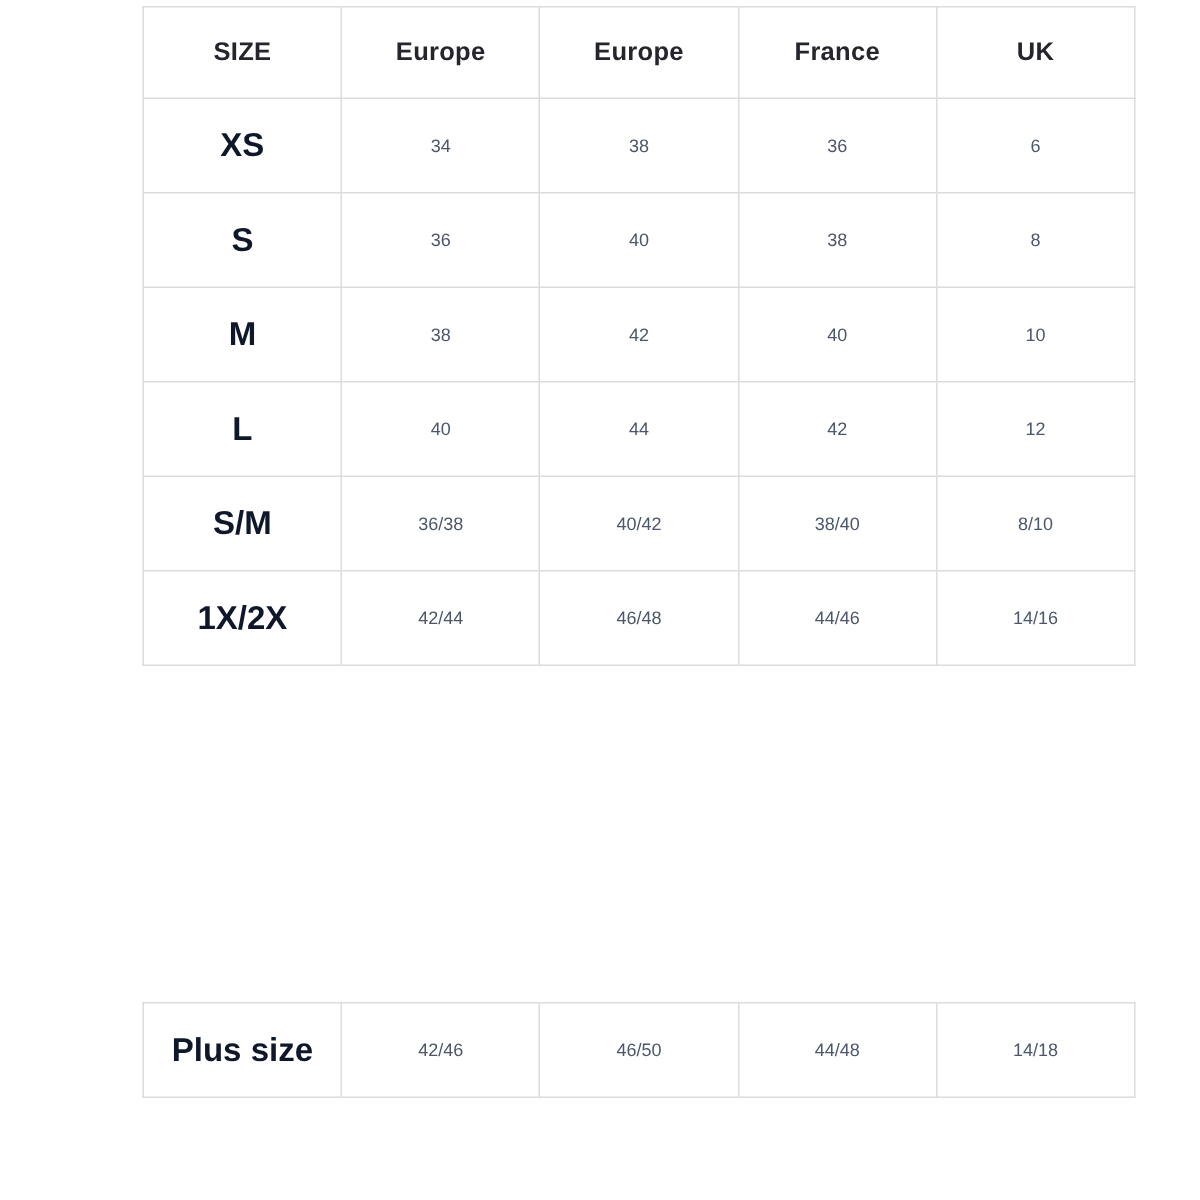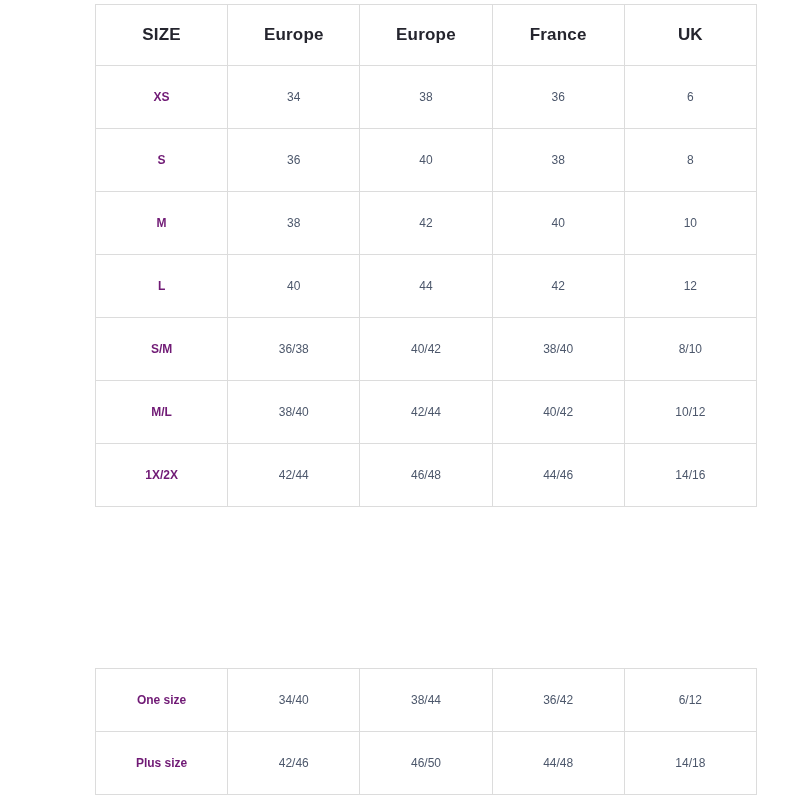--- a/index.html
+++ b/index.html
@@ -40,23 +40,23 @@
     color: #25252e;
     letter-spacing: 0.2px;
   }
   .size-table td {
     height: 62px;
     font-size: 12px;
     font-weight: normal;
     color: #4c576b;
   }
   .size-table td.row-label {
-    font-size: 12px;
+    font-size: 22px;
     font-weight: bold;
-    color: #701a75;
+    color: #0f172a;
   }
 </style>
 </head>
 <body>
 
 <div class="page">
 
   <table class="size-table main">
     <thead>
       <tr>
@@ -97,45 +97,31 @@
         <td>12</td>
       </tr>
       <tr>
         <td class="row-label">S/M</td>
         <td>36/38</td>
         <td>40/42</td>
         <td>38/40</td>
         <td>8/10</td>
       </tr>
       <tr>
-        <td class="row-label">M/L</td>
-        <td>38/40</td>
-        <td>42/44</td>
-        <td>40/42</td>
-        <td>10/12</td>
-      </tr>
-      <tr>
         <td class="row-label">1X/2X</td>
         <td>42/44</td>
         <td>46/48</td>
         <td>44/46</td>
         <td>14/16</td>
       </tr>
     </tbody>
   </table>
 
   <table class="size-table secondary">
     <tbody>
-      <tr>
-        <td class="row-label">One size</td>
-        <td>34/40</td>
-        <td>38/44</td>
-        <td>36/42</td>
-        <td>6/12</td>
-      </tr>
       <tr>
         <td class="row-label">Plus size</td>
         <td>42/46</td>
         <td>46/50</td>
         <td>44/48</td>
         <td>14/18</td>
       </tr>
     </tbody>
   </table>
 

